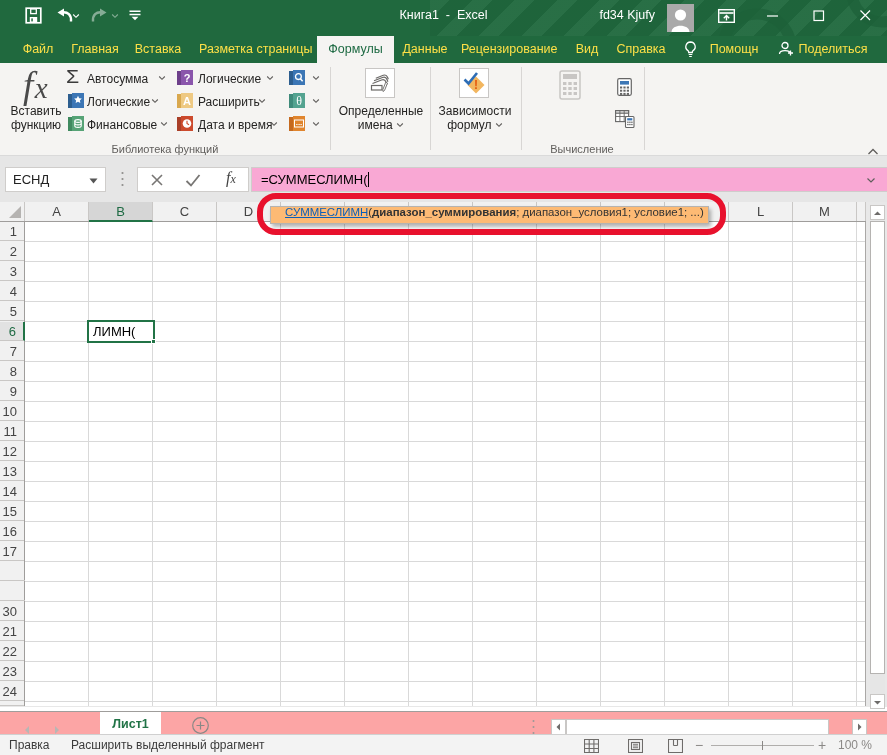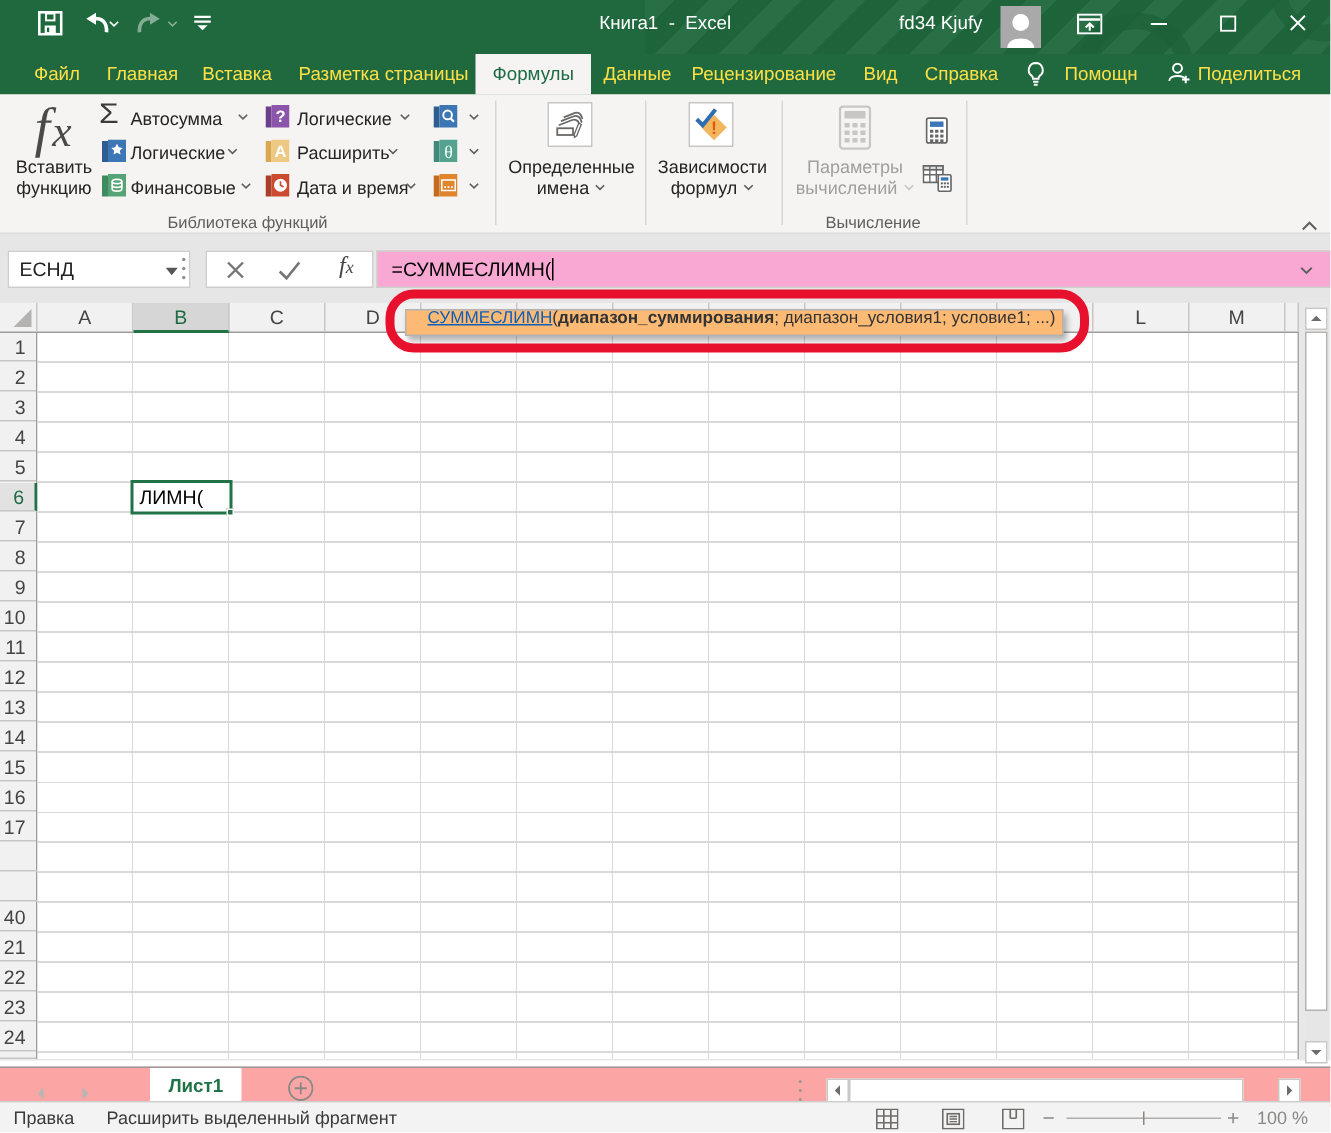--- a/index.html
+++ b/index.html
@@ -28,21 +28,21 @@
 .rbtn-s { position:absolute; font-size:12px; color:#252423; white-space:nowrap; }
 .rbtn-s svg, .biglabel svg { display:inline-block; vertical-align:1px; }
 .rbtn-s.cvx svg { display:block; }
 
 .bigico { position:absolute; width:30px; height:30px; background:#fff; border:1px solid #c8c6c4; display:flex; align-items:center; justify-content:center; }
 .biglabel { position:absolute; font-size:12px; color:#252423; text-align:center; line-height:14px; white-space:nowrap; }
 .gray { color:#a19f9d !important; }
 
 
 #formularow { left:0; top:156px; width:887px; height:46px; background:#e6e6e6; }
-#namebox { position:absolute; left:5px; top:11px; width:122px; height:25px; background:#fff; border:1px solid #cfcdcb; font-size:13px; color:#222; line-height:23px; padding-left:7px; }
+#namebox { position:absolute; left:5px; top:11px; width:101px; height:25px; background:#fff; border:1px solid #cfcdcb; font-size:13px; color:#222; line-height:23px; padding-left:7px; }
 #fbtns { position:absolute; left:137px; top:11px; width:112px; height:25px; background:#fff; border:1px solid #cfcdcb; }
 #finput { position:absolute; left:251px; top:11px; width:636px; height:25px; background:#f9a8d4; border:1px solid #cfcdcb; border-right:none; font-size:13px; color:#000; line-height:23px; padding-left:9px; }
 
 
 #grid { left:0; top:202px; width:887px; height:505px; background:#e8e8e8; }
 #colheads { position:absolute; left:0; top:0; width:866px; height:20px; background:#f1f1f1; border-bottom:1px solid #9f9d9b; }
 .colh { position:absolute; top:0; height:19px; text-align:center; font-size:13px; color:#444; line-height:20px; border-right:1px solid #c9c7c5; }
 #corner { position:absolute; left:0; top:0; width:25px; height:19px; border-right:1px solid #c9c7c5; }
 #rowheads { position:absolute; left:0; top:20px; width:25px; height:484px; background:#f1f1f1; border-right:1px solid #9f9d9b; }
 .rowh { position:absolute; left:0; width:24px; height:19px; text-align:right; padding-right:7px; font-size:13px; color:#444; line-height:20px; border-bottom:1px solid #c9c7c5; }
@@ -317,23 +317,20 @@
         <rect x="9.3" y="12" width="3.4" height="3"></rect>
         <rect x="14.6" y="12" width="3.4" height="3"></rect>
         <rect x="4" y="17" width="3.4" height="3"></rect>
         <rect x="9.3" y="17" width="3.4" height="3"></rect>
         <rect x="14.6" y="17" width="3.4" height="3"></rect>
         <rect x="4" y="22" width="3.4" height="3"></rect>
         <rect x="9.3" y="22" width="3.4" height="3"></rect>
         <rect x="14.6" y="22" width="3.4" height="3"></rect>
       </g>
     </svg>
-  <div class="biglabel gray" style="left:521px;top:41px;width:98px;">Параметры<br>вычислений <svg width="8" height="6" viewBox="0 0 8 6">
-        <path d="M1.2 1.5 L4 4.3 L6.8 1.5" stroke="#c8c6c4" stroke-width="1.1" fill="none"></path>
-      </svg></div>
 
   <svg width="15" height="18" viewBox="0 0 15 18" style="position:absolute;left:617px;top:15px;">
       <rect x="0.7" y="0.7" width="13.6" height="16.6" rx="1.5" fill="#fff" stroke="#666" stroke-width="1.2"></rect>
       <rect x="3" y="3" width="9" height="3.6" fill="#3c76b5"></rect>
       <g fill="#666">
         <rect x="3" y="8.5" width="2.2" height="2"></rect>
         <rect x="6.4" y="8.5" width="2.2" height="2"></rect>
         <rect x="9.8" y="8.5" width="2.2" height="2"></rect>
         <rect x="3" y="11.7" width="2.2" height="2"></rect>
         <rect x="6.4" y="11.7" width="2.2" height="2"></rect>
@@ -427,21 +424,21 @@
       <div class="rowh" style="top:180px;">10</div>
       <div class="rowh" style="top:200px;">11</div>
       <div class="rowh" style="top:220px;">12</div>
       <div class="rowh" style="top:240px;">13</div>
       <div class="rowh" style="top:260px;">14</div>
       <div class="rowh" style="top:280px;">15</div>
       <div class="rowh" style="top:300px;">16</div>
       <div class="rowh" style="top:320px;">17</div>
       <div class="rowh" style="top:340px;padding-left:40px;">18</div>
       <div class="rowh" style="top:360px;padding-left:48px;">19</div>
-      <div class="rowh" style="top:380px;">40</div>
+      <div class="rowh" style="top:380px;">30</div>
       <div class="rowh" style="top:400px;">21</div>
       <div class="rowh" style="top:420px;">22</div>
       <div class="rowh" style="top:440px;">23</div>
       <div class="rowh" style="top:460px;">24</div>
       <div class="rowh" style="top:480px;height:4px;"></div>
     </div>
   <div id="cells"></div>
   <div id="vscroll">
     <div style="position:absolute;left:0;top:0;width:15px;height:15px;background:#fff;border:1px solid #c9c7c5;"><svg width="13" height="13" viewBox="0 0 13 13">
           <path d="M3 8 L6.5 4.5 L10 8 z" fill="#6e6c6a"></path>

